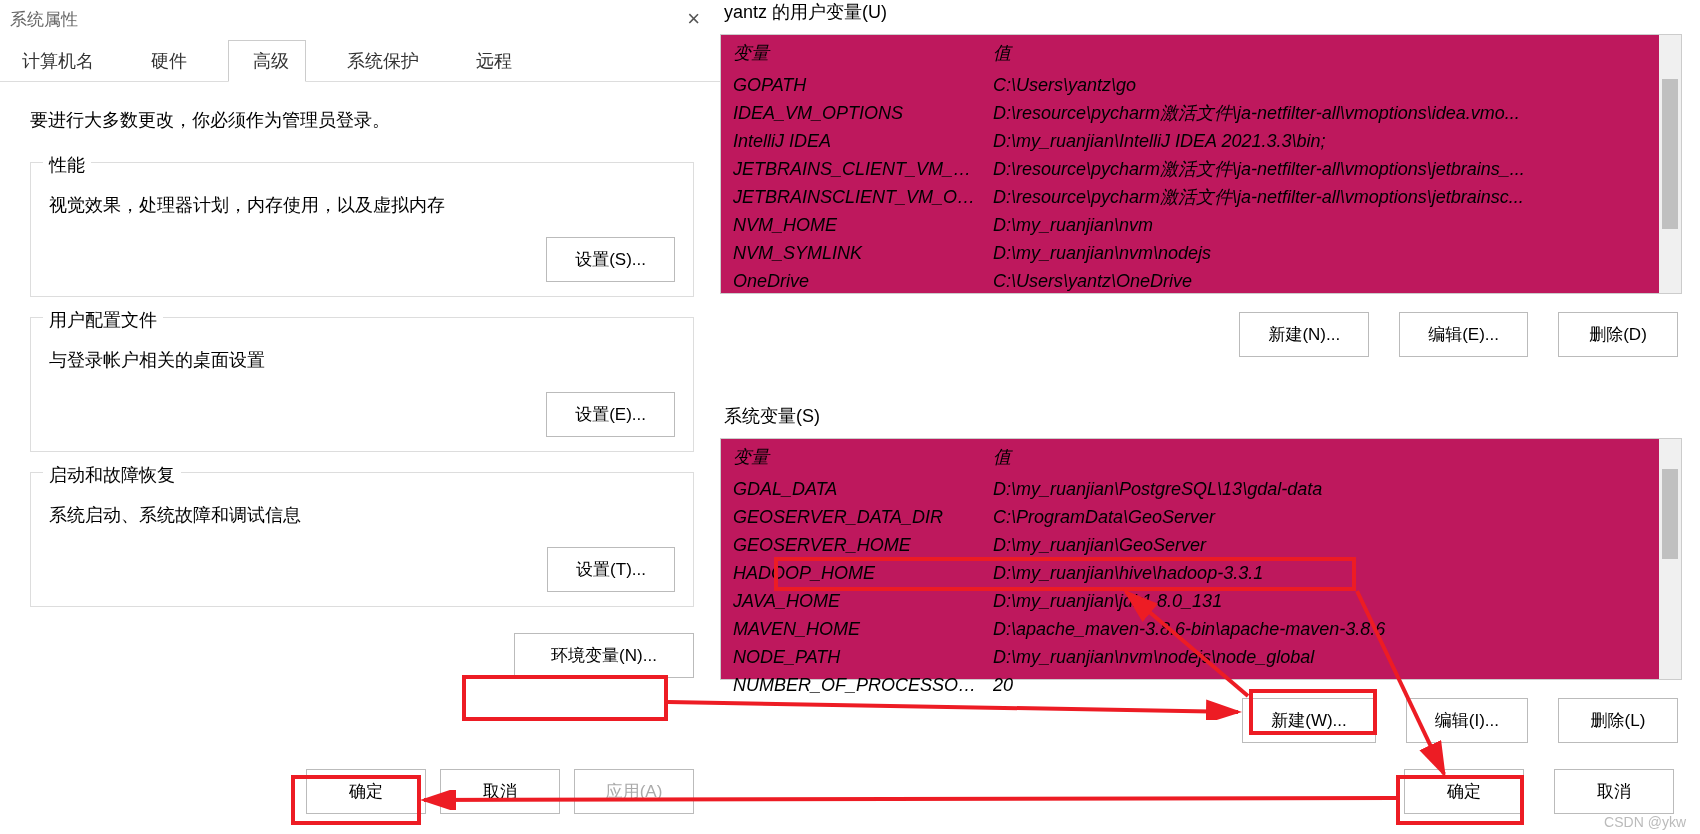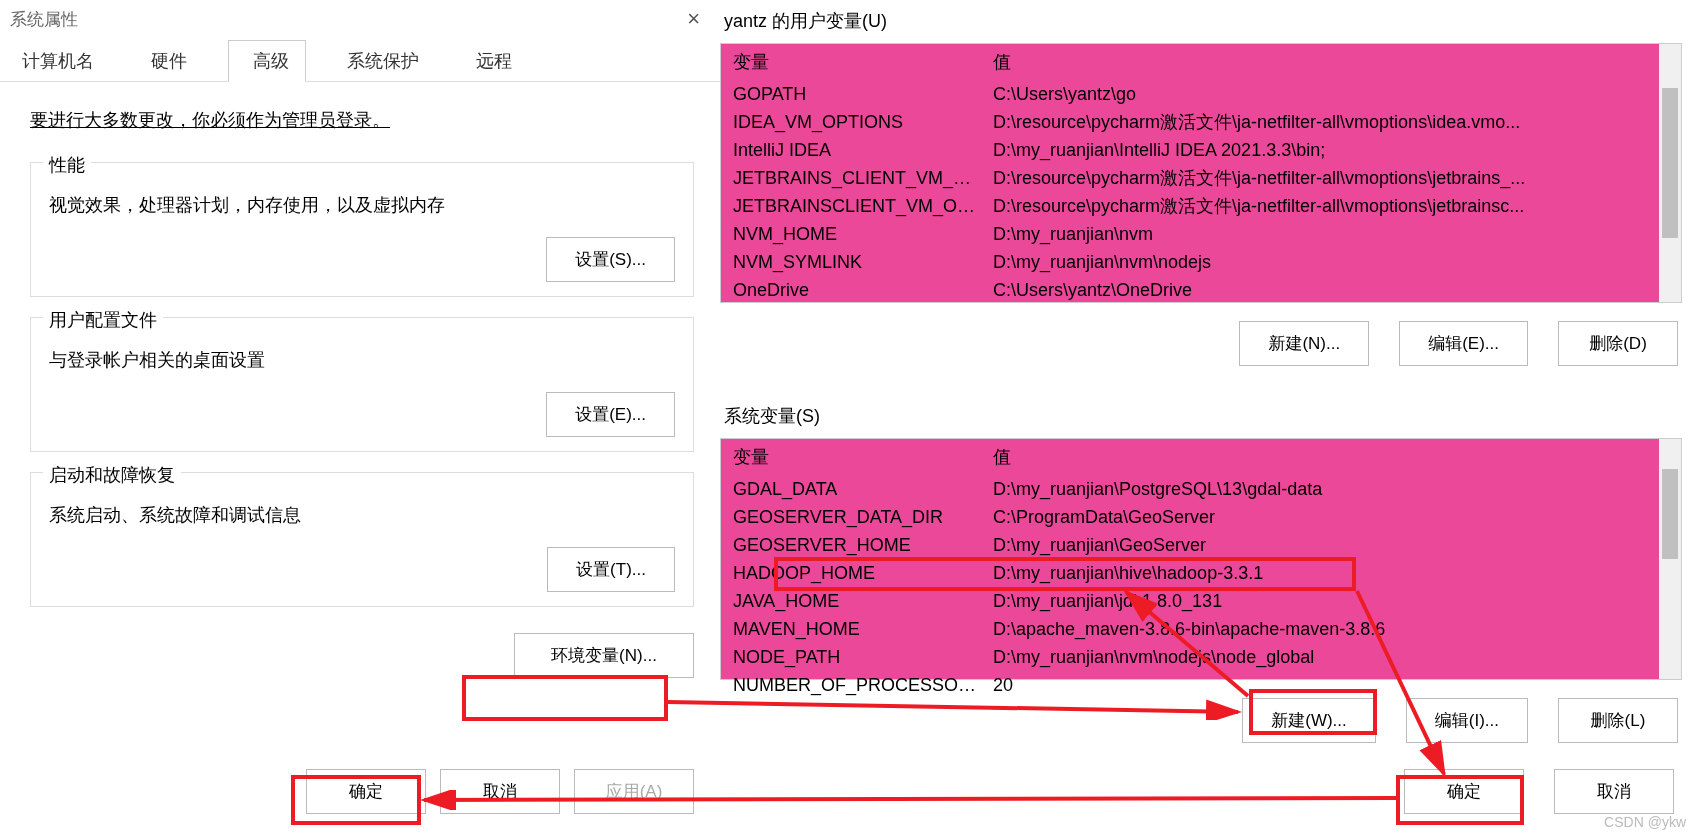--- a/index.html
+++ b/index.html
@@ -10,42 +10,42 @@
     
     .titlebar { height: 38px; display: flex; align-items: center; padding: 0 10px; justify-content: space-between; }
     .titlebar .title { color: #666; font-size: 17px; }
     .close-x { font-size: 22px; color: #555; cursor: pointer; padding: 0 10px; }
     
     .tabs { border-bottom: 1px solid #ddd; display: flex; height: 44px; align-items: flex-end; padding-left: 6px; gap: 25px; }
     .tab { padding: 8px 16px; color: #333; font-size: 18px; cursor: pointer; }
     .tab.active { border: 1px solid #ccc; border-bottom: 1px solid #fff; margin-bottom: -1px; background: #fff; padding-left: 24px; }
     
     .content { padding: 26px 26px 10px 30px; }
-    .instruction { margin-bottom: 30px; font-size: 18px; text-decoration: underline; }
+    .instruction { margin-bottom: 30px; font-size: 18px; }
     
     .section { border: 1px solid #ddd; margin-bottom: 20px; padding: 18px 18px 14px 18px; position: relative; }
     .section-title { position: relative; top: -28px; left: -6px; background: #fff; padding: 0 6px; display: inline-block; font-size: 18px; }
     .section-desc { margin-top: -12px; font-size: 18px; margin-bottom: 20px; }
     .section-button-row { display: flex; justify-content: flex-end; }
     
     button.win-btn { background: #fff; border: 1px solid #bbb; padding: 10px 28px; font-size: 17px; cursor: pointer; min-width: 120px; }
     button.win-btn:disabled { color: #aaa; }
     
     .env-btn-row { display: flex; justify-content: flex-end; padding-right: 26px; margin-top: -4px; }
     
     .bottom-buttons { position: absolute; bottom: 20px; right: 26px; display: flex; gap: 14px; }
     
     
     .group-label { font-size: 18px; padding: 0 0 10px 4px; }
     .right-group { position: absolute; left: 0; right: 18px; }
     .user-vars { top: 0; }
-    .user-vars .group-label { padding-top: 9px; }
+    .user-vars .group-label { padding-top: 0; }
     .sys-vars { top: 404px; }
     
-    .list-box { border: 1px solid #ccc; background: #ec4899; position: relative; }
+    .list-box { border: 1px solid #ccc; background: #be185d; position: relative; font-style: italic; }
     .user-list { height: 260px; }
     .sys-list { height: 242px; }
     
     .list-header { display: flex; padding: 6px 12px; font-size: 18px; }
     .list-body { overflow: hidden; }
     .list-row { display: flex; padding: 1px 12px; font-size: 18px; line-height: 26px; white-space: nowrap; }
     .col-var { width: 260px; flex-shrink: 0; overflow: hidden; text-overflow: ellipsis; padding-right: 10px; }
     .col-val { flex: 1; overflow: hidden; text-overflow: ellipsis; }
     
     .scrollbar { position: absolute; right: 0; top: 0; width: 22px; height: 100%; background: #f0f0f0; }

